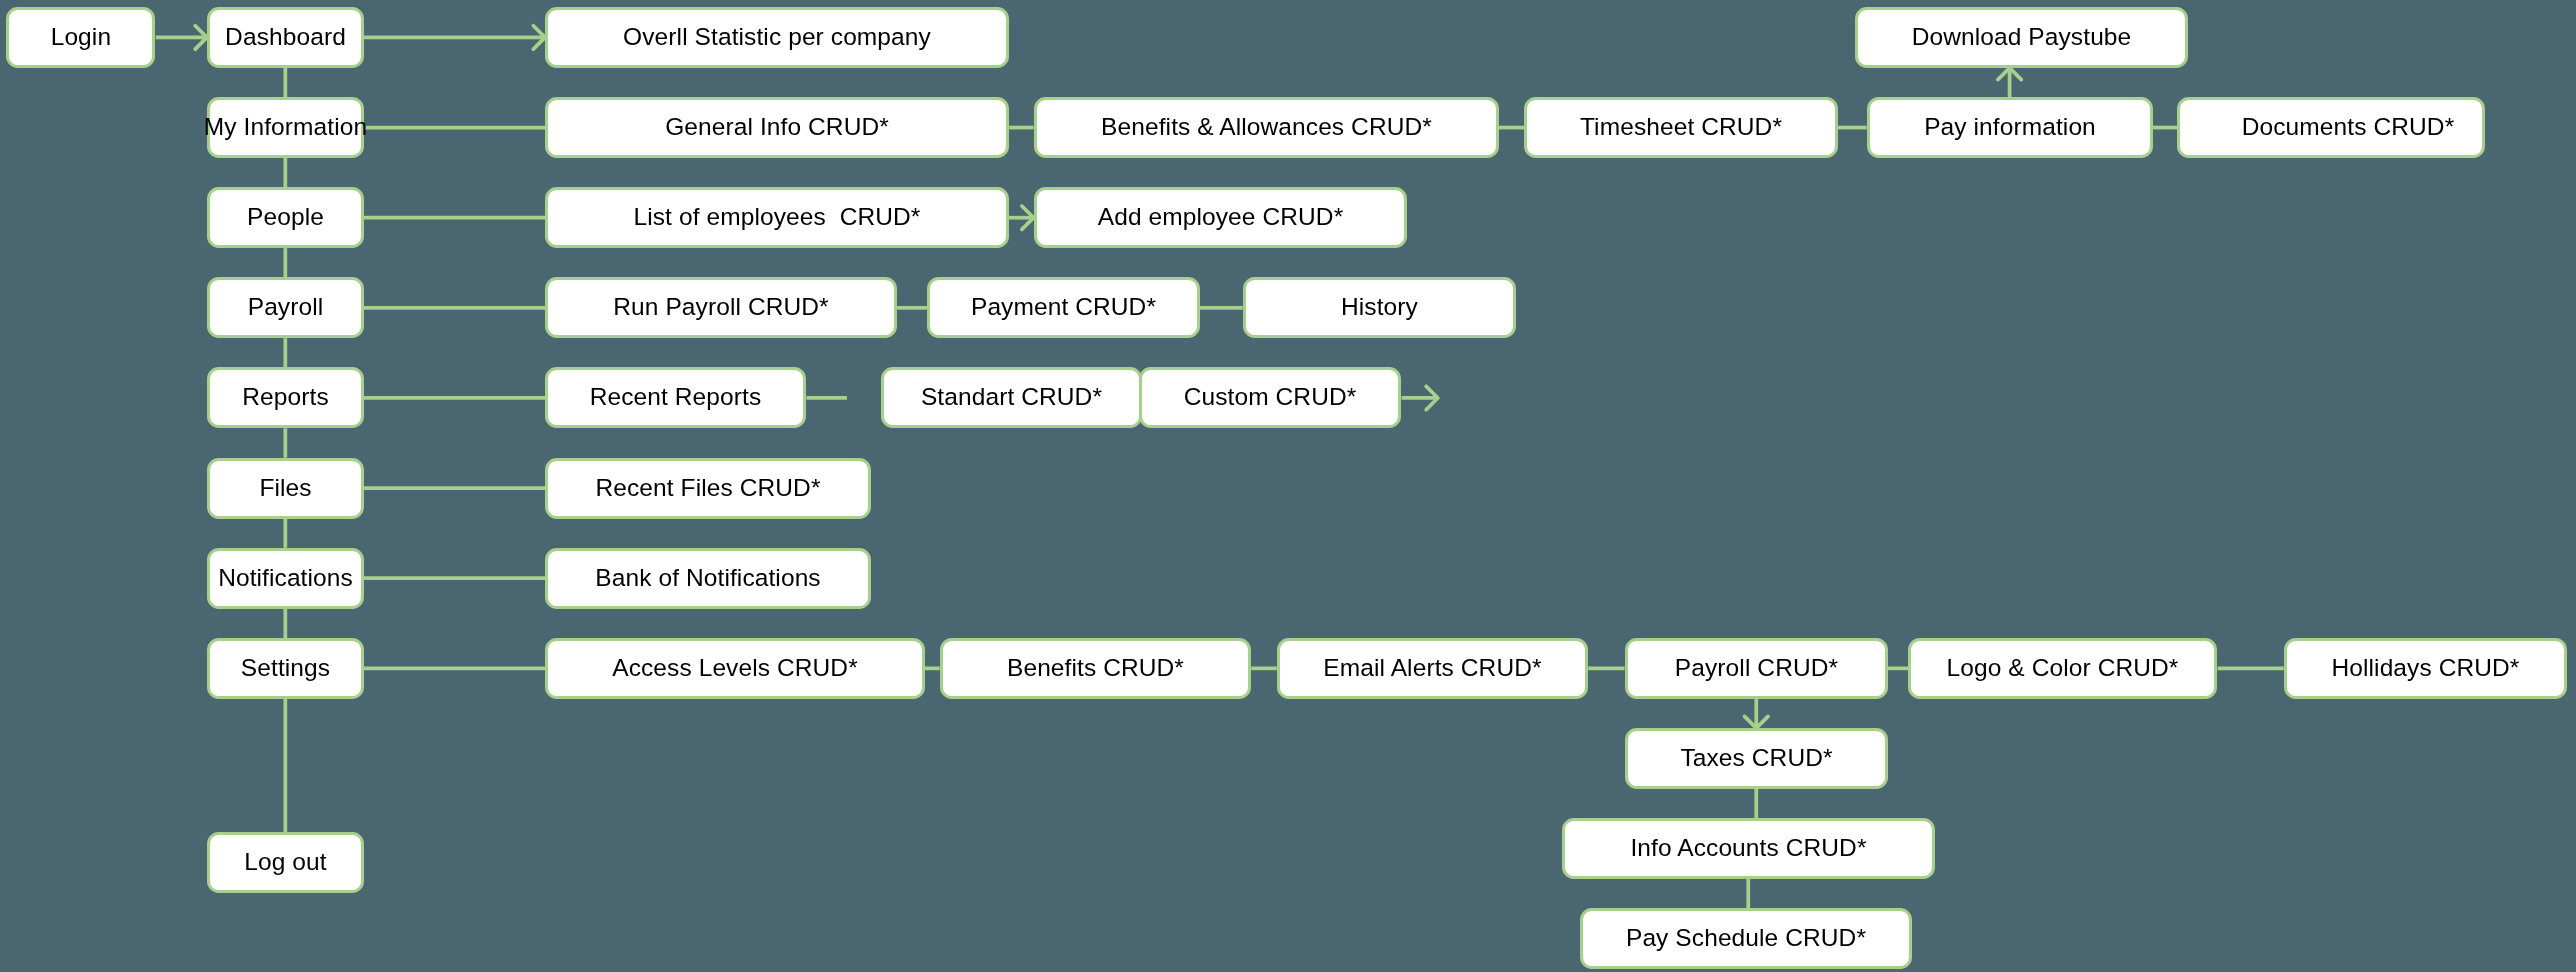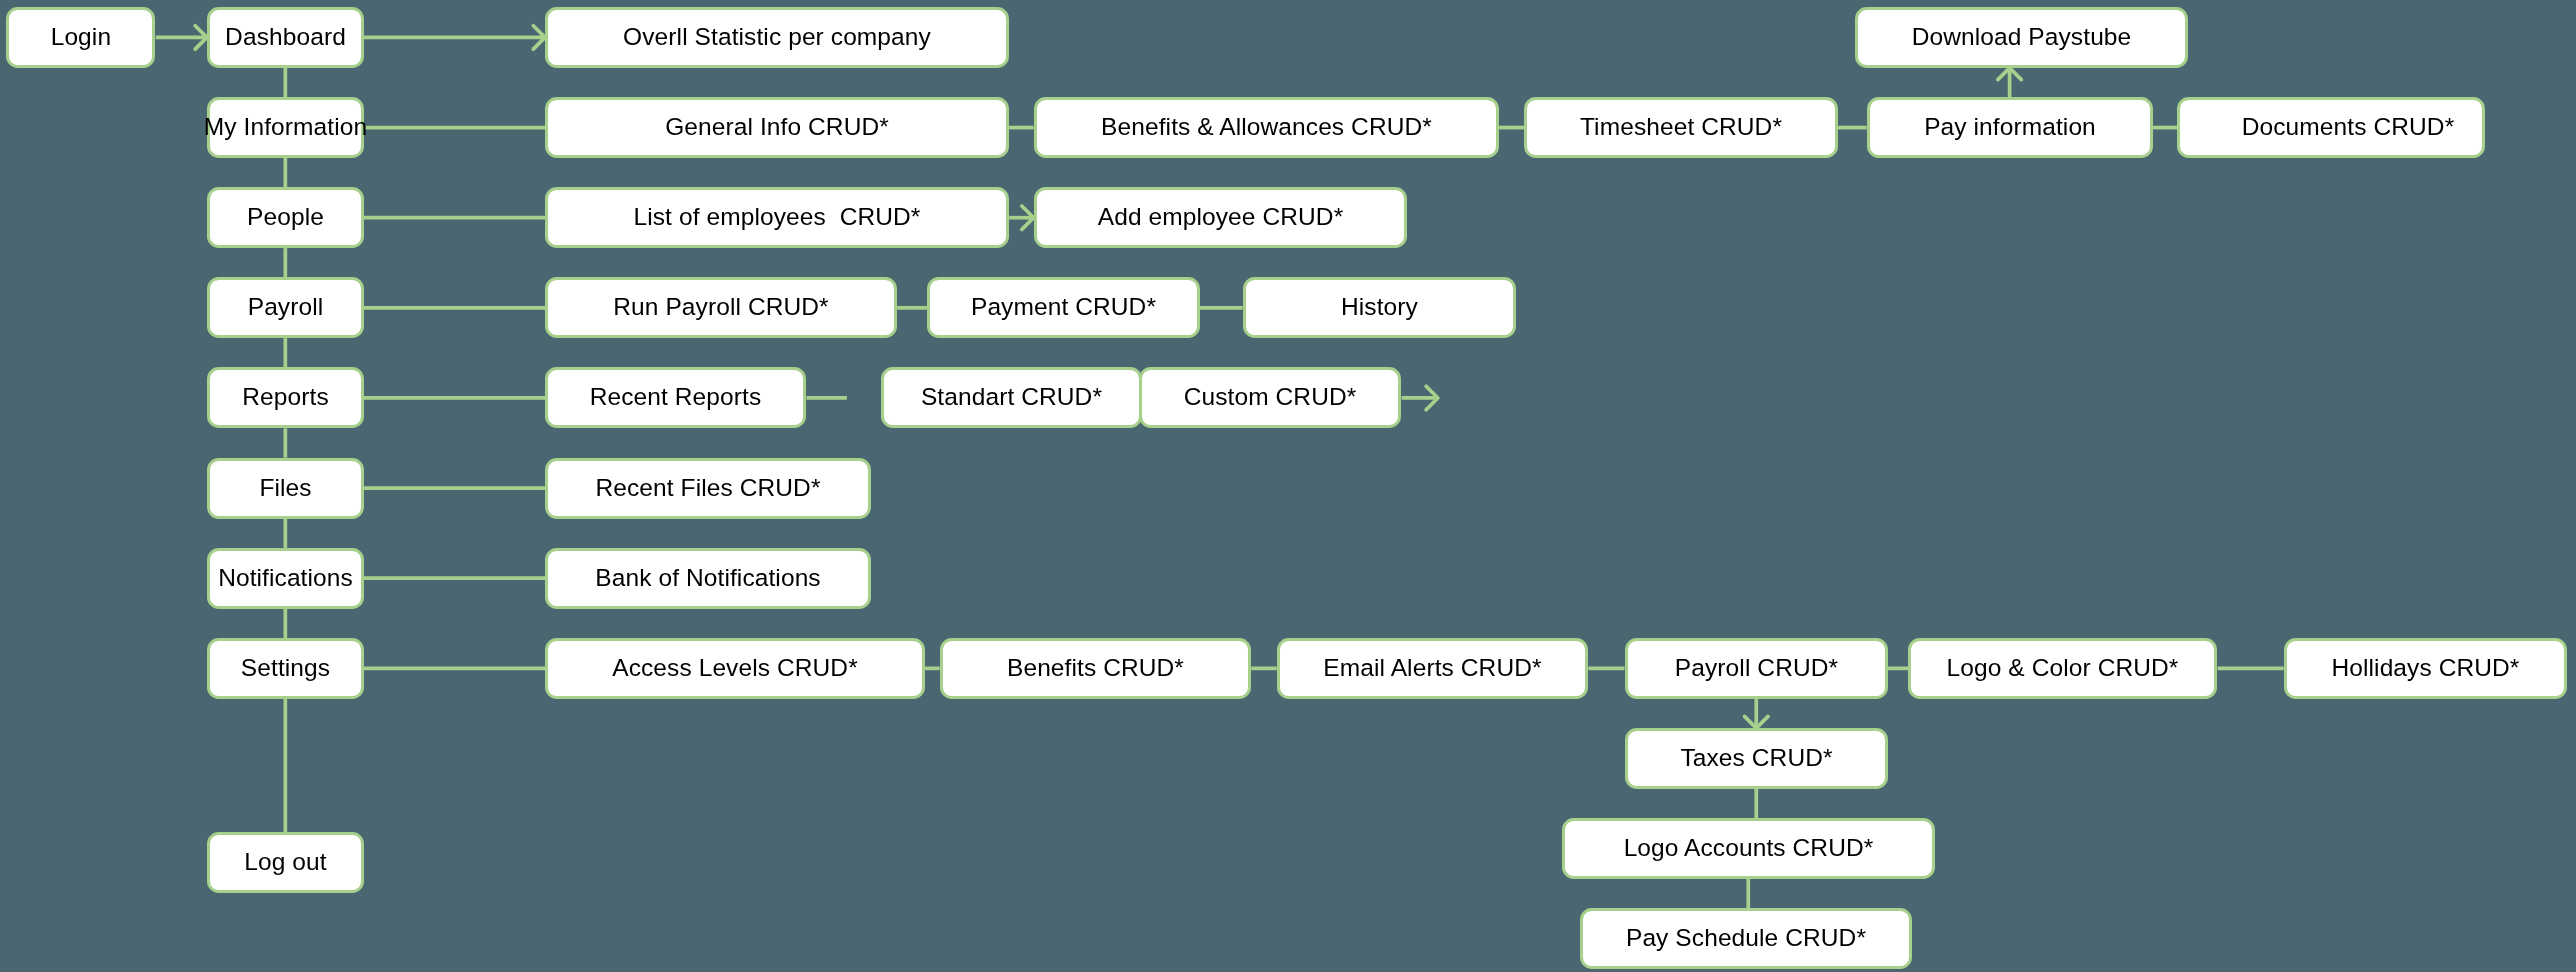--- a/index.html
+++ b/index.html
@@ -193,17 +193,17 @@
     <div class="node" style="left: 207px; top: 548px; width: 157px; height: 61px;"><span>Notifications</span></div>
     <div class="node" style="left: 545px; top: 548px; width: 326px; height: 61px;"><span>Bank of Notifications</span></div>
     <div class="node" style="left: 207px; top: 638px; width: 157px; height: 61px; text-align: right;"><span>Settings</span></div>
     <div class="node" style="left: 545px; top: 638px; width: 380px; height: 61px;"><span>Access Levels CRUD*</span></div>
     <div class="node" style="left: 940px; top: 638px; width: 311px; height: 61px;"><span>Benefits CRUD*</span></div>
     <div class="node" style="left: 1277px; top: 638px; width: 311px; height: 61px;"><span>Email Alerts CRUD*</span></div>
     <div class="node" style="left: 1625px; top: 638px; width: 263px; height: 61px;"><span>Payroll CRUD*</span></div>
     <div class="node" style="left: 1908px; top: 638px; width: 309px; height: 61px;"><span>Logo &amp; Color CRUD*</span></div>
     <div class="node" style="left: 2284px; top: 638px; width: 283px; height: 61px;"><span>Hollidays CRUD*</span></div>
     <div class="node" style="left: 1625px; top: 728px; width: 263px; height: 61px;"><span>Taxes CRUD*</span></div>
-    <div class="node" style="left: 1562px; top: 818px; width: 373px; height: 61px;"><span>Logo Accounts CRUD*</span></div>
+    <div class="node" style="left: 1562px; top: 818px; width: 373px; height: 61px;"><span>Info Accounts CRUD*</span></div>
     <div class="node" style="left: 1580px; top: 908px; width: 332px; height: 61px;"><span>Pay Schedule CRUD*</span></div>
     <div class="node" style="left: 207px; top: 832px; width: 157px; height: 61px;"><span>Log out</span></div>
   </div>
 
 
 </body></html>

